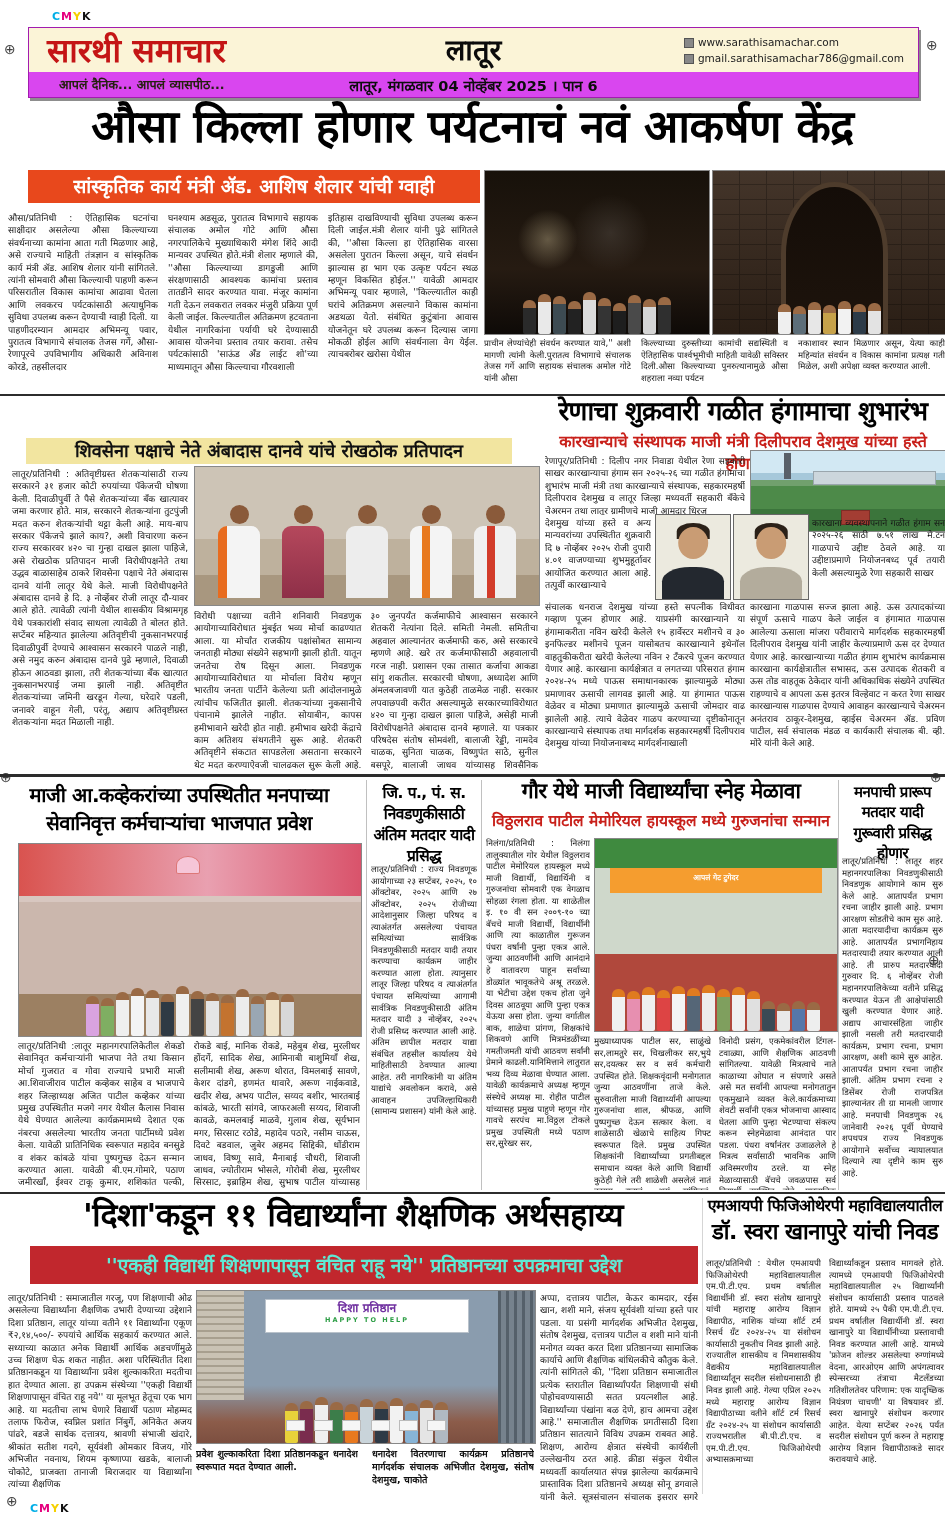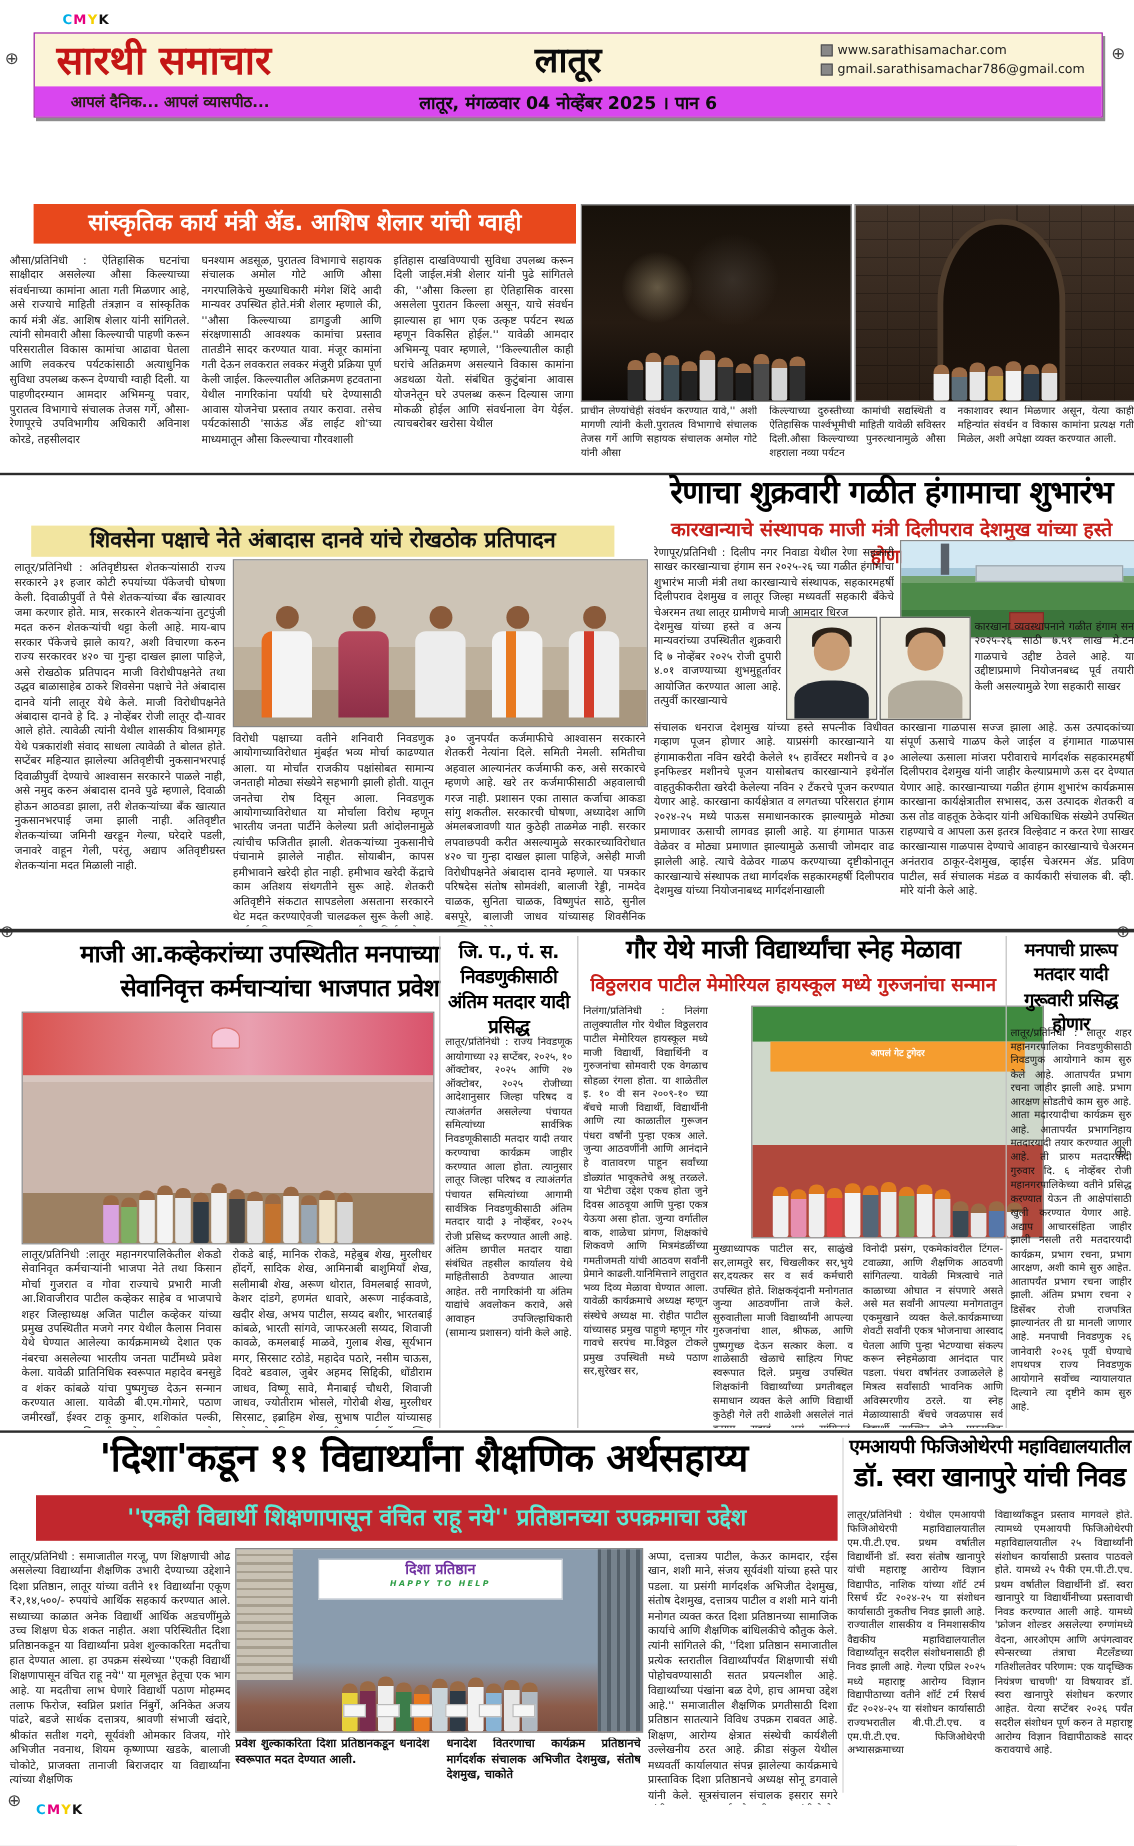--- a/index.html
+++ b/index.html
@@ -68,21 +68,21 @@
   .mela-green{position:absolute;top:0;left:0;right:0;height:15%;background:#3f8a3f;}
   .mela-banner{position:absolute;top:15%;left:6%;right:6%;height:13%;background:#f59d2f;color:#fff;
                font-size:7.5px;font-weight:700;text-align:center;line-height:2.6;overflow:hidden;}
   .ph-disha{background:linear-gradient(#8a9cae 0 62%,#8c5c4a 86%,#7c4f40);}
   .shutter{position:absolute;left:0;top:0;width:14%;height:72%;background:
      repeating-linear-gradient(0deg,#c9c2b4 0 5px,#a79f8f 5px 7px);}
   .grill{position:absolute;right:0;top:0;width:11%;height:100%;background:
      repeating-linear-gradient(90deg,#55606a 0 3px,#76828d 3px 8px);}
   .sign{position:absolute;left:20%;top:5%;width:60%;height:21%;background:#fff;border:1px solid #b9c2cb;text-align:center;overflow:hidden;}
   .sign .t1{font-size:12px;font-weight:800;color:#7030a0;line-height:1.4;}
-  .sign .t2{font-size:6.5px;font-weight:700;color:#2e9e46;letter-spacing:2px;font-style:italic;}
+  .sign .t2{font-size:6.5px;font-weight:700;color:#2e9e46;letter-spacing:2px;}
   .caps{display:flex;gap:14px;font-size:9.5px;font-weight:600;line-height:1.35;text-align:justify;}
   .caps>div{flex:1 1 0;overflow:hidden;}
 </style>
 </head>
 <body>
 
 <div class="sheet">
 
   <div class="abs cmyk" style="left:52px;top:10px;"><b>C</b><b>M</b><b>Y</b><b>K</b></div>
   <div class="abs regmark" style="left:4px;top:42px;">⊕</div>
@@ -99,20 +99,21 @@
     <div class="abs contact" style="right:14px;top:7px;">
       <div><span class="ic"></span><span>www.sarathisamachar.com</span></div>
       <div><span class="ic"></span><span>gmail.sarathisamachar786@gmail.com</span></div>
     </div>
     <div class="strip">
       <div class="tag">आपलं दैनिक... आपलं व्यासपीठ...</div>
       <div class="date">लातूर, मंगळवार 04 नोव्हेंबर 2025 । पान 6</div>
     </div>
   </div>
 
+  <div class="abs hl" style="left:6px;top:101px;width:933px;font-size:45px;">औसा किल्ला होणार पर्यटनाचं नवं आकर्षण केंद्र</div>
   <div class="abs redbox" style="left:28px;top:170px;width:452px;height:33px;font-size:19px;line-height:33px;">सांस्कृतिक कार्य मंत्री ॲड. आशिष शेलार यांची ग्वाही</div>
 
   <div class="photo ph-night" style="left:484px;top:170px;width:224px;height:163px;">
     <div class="crowd" style="height:78%;">
       <i class="pr" style="--c:#2a2a2a;height:34px"></i>
       <i class="pr" style="--c:#e9e9e9;height:40px"></i>
       <i class="pr" style="--c:#3d4b52;height:38px"></i>
       <i class="pr" style="--c:#222;height:33px"></i>
       <i class="pr" style="--c:#dcdcdc;height:42px"></i>
       <i class="pr" style="--c:#343434;height:36px"></i>
@@ -198,21 +199,21 @@
   <div class="portrait" style="left:733px;top:514px;width:74px;height:84px;">
     <div class="hair"></div>
       <div class="hd"></div>
       <div class="sh" style="--j:#b3ac9c;"></div>
   </div>
   <div class="abs txt" style="left:812px;top:517px;width:133px;height:81px;">कारखाना व्यवस्थापनाने गळीत हंगाम सन २०२५-२६ साठी ७.५१ लाख मे.टन गाळपाचे उद्दीष्ट ठेवले आहे. या उद्दीष्टाप्रमाणे नियोजनबध्द पूर्व तयारी केली असल्यामुळे रेणा सहकारी साखर</div>
   <div class="abs txt" style="left:750px;top:601px;width:195px;height:171px;">कारखाना गाळपास सज्ज झाला आहे. ऊस उत्पादकांच्या संपूर्ण ऊसाचे गाळप केले जाईल व हंगामात गाळपास आलेल्या ऊसाला मांजरा परीवाराचे मार्गदर्शक सहकारमहर्षी दिलीपराव देशमुख यांनी जाहीर केल्याप्रमाणे ऊस दर देण्यात येणार आहे. कारखान्याच्या गळीत हंगाम शुभारंभ कार्यक्रमास कारखाना कार्यक्षेत्रातील सभासद, ऊस उत्पादक शेतकरी व ऊस तोड वाहतूक ठेकेदार यांनी अधिकाधिक संख्येने उपस्थित राहण्याचे व आपला ऊस इतरत्र विल्हेवाट न करत रेणा साखर कारखान्यास गाळपास देण्याचे आवाहन कारखान्याचे चेअरमन अनंतराव ठाकूर-देशमुख, व्हाईस चेअरमन ॲड. प्रविण पाटील, सर्व संचालक मंडळ व कार्यकारी संचालक बी. व्ही. मोरे यांनी केले आहे.</div>
 
   <div class="abs rule-h" style="left:0;top:774px;width:945px;height:3px;"></div>
 
-  <div class="abs hl" style="left:12px;top:781px;width:354px;font-size:20px;line-height:1.4;text-align:right;">माजी आ.कव्हेकरांच्या उपस्थितीत मनपाच्या सेवानिवृत्त कर्मचाऱ्यांचा भाजपात प्रवेश</div>
+  <div class="abs hl" style="left:2px;top:781px;width:354px;font-size:20px;line-height:1.4;">माजी आ.कव्हेकरांच्या उपस्थितीत मनपाच्या सेवानिवृत्त कर्मचाऱ्यांचा भाजपात प्रवेश</div>
   <div class="photo ph-bjp" style="left:18px;top:843px;width:342px;height:192px;">
     <div class="bjp-banner"></div>
     <div class="lotus"></div>
     <div class="crowd" style="height:62%;">
       <i class="pr" style="--c:#d9a3e0;height:40px"></i>
       <i class="pr" style="--c:#7fae62;height:38px"></i>
       <i class="pr" style="--c:#efefef;height:44px"></i>
       <i class="pr" style="--c:#f4f4f4;height:48px"></i>
       <i class="pr" style="--c:#e8e8e8;height:46px"></i>
       <i class="pr" style="--c:#2f3a44;height:42px"></i>
@@ -232,21 +233,21 @@
   </div>
 
   <div class="abs rule-v" style="left:366px;top:780px;width:1px;height:410px;"></div>
   <div class="abs hl" style="left:371px;top:783px;width:106px;font-size:15.5px;line-height:1.35;">जि. प., पं. स. निवडणुकीसाठी अंतिम मतदार यादी प्रसिद्ध</div>
   <div class="abs txt-sm" style="left:371px;top:864px;width:106px;height:326px;">लातूर/प्रतिनिधी : राज्य निवडणूक आयोगाच्या २३ सप्टेंबर, २०२५, १० ऑक्टोबर, २०२५ आणि २७ ऑक्टोबर, २०२५ रोजीच्या आदेशानुसार जिल्हा परिषद व त्याअंतर्गत असलेल्या पंचायत समित्यांच्या सार्वत्रिक निवडणूकीसाठी मतदार यादी तयार करण्याचा कार्यक्रम जाहीर करण्यात आला होता. त्यानुसार लातूर जिल्हा परिषद व त्याअंतर्गत पंचायत समित्यांच्या आगामी सार्वत्रिक निवडणुकीसाठी अंतिम मतदार यादी ३ नोव्हेंबर, २०२५ रोजी प्रसिध्द करण्यात आली आहे. अंतिम छापील मतदार याद्या संबंधित तहसील कार्यालय येथे माहितीसाठी ठेवण्यात आल्या आहेत. तरी नागरिकांनी या अंतिम याद्यांचे अवलोकन करावे, असे आवाहन उपजिल्हाधिकारी (सामान्य प्रशासन) यांनी केले आहे.</div>
 
   <div class="abs rule-v" style="left:481px;top:780px;width:1px;height:410px;"></div>
   <div class="abs hl" style="left:486px;top:779px;width:350px;font-size:21px;">गौर येथे माजी विद्यार्थ्यांचा स्नेह मेळावा</div>
   <div class="abs redline" style="left:486px;top:809px;width:350px;font-size:15.5px;">विठ्ठलराव पाटील मेमोरियल हायस्कूल मध्ये गुरुजनांचा सन्मान</div>
   <div class="abs txt-sm" style="left:486px;top:838px;width:104px;height:352px;">निलंगा/प्रतिनिधी : निलंगा तालुक्यातील गोर येथील विठ्ठलराव पाटील मेमोरियल हायस्कूल मध्ये माजी विद्यार्थी, विद्यार्थिनी व गुरुजनांचा सोमवारी एक वेगळाच सोहळा रंगला होता. या शाळेतील इ. १० वी सन २००९-१० च्या बॅचचे माजी विद्यार्थी, विद्यार्थीनी आणि त्या काळातील गुरूजन पंधरा वर्षांनी पुन्हा एकत्र आले. जुन्या आठवणींनी आणि आनंदाने हे वातावरण पाहून सर्वांच्या डोळ्यांत भावूकतेचे अश्रू तरळले. या भेटीचा उद्देश एकच होता जुने दिवस आठवूया आणि पुन्हा एकत्र येऊया असा होता. जुन्या वर्गातील बाक, शाळेचा प्रांगण, शिक्षकांचे शिकवणे आणि मित्रमंडळींच्या गमतीजमती यांची आठवण सर्वांनी प्रेमाने काढली.यानिमित्ताने लातुरात भव्य दिव्य मेळावा घेण्यात आला. यावेळी कार्यक्रमाचे अध्यक्ष म्हणून संस्थेचे अध्यक्ष मा. रोहीत पाटील यांच्यासह प्रमुख पाहुणे म्हणून गोर गावचे सरपंच मा.विठ्ठल टोकले प्रमुख उपस्थिती मध्ये पठाण सर,सुरेखर सर,</div>
-  <div class="photo ph-mela" style="left:594px;top:838px;width:242px;height:192px;margin-left:32px;">
+  <div class="photo ph-mela" style="left:594px;top:838px;width:242px;height:192px;">
     <div class="mela-green"></div>
     <div class="mela-banner">आपलं गेट टुगेदर</div>
     <div class="crowd" style="height:62%;">
       <i class="pr" style="--h:#e07b1f;--c:#f0f0f0;height:42px"></i>
       <i class="pr" style="--h:#e07b1f;--c:#e78fb0;height:40px"></i>
       <i class="pr" style="--h:#e07b1f;--c:#efefef;height:44px"></i>
       <i class="pr" style="--h:#e07b1f;--c:#d44;height:41px"></i>
       <i class="pr" style="--h:#e07b1f;--c:#f4f4f4;height:45px"></i>
       <i class="pr" style="--h:#e07b1f;--c:#567;height:43px"></i>
       <i class="pr" style="--h:#e07b1f;--c:#ededed;height:46px"></i>

